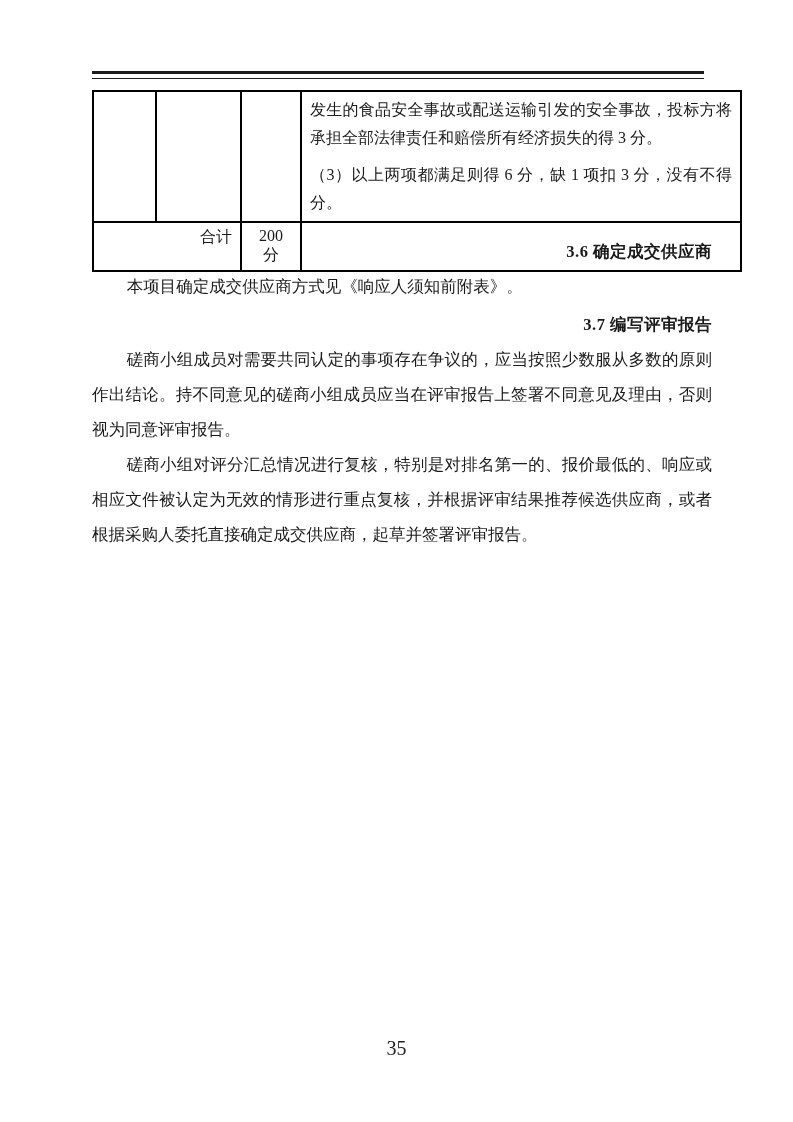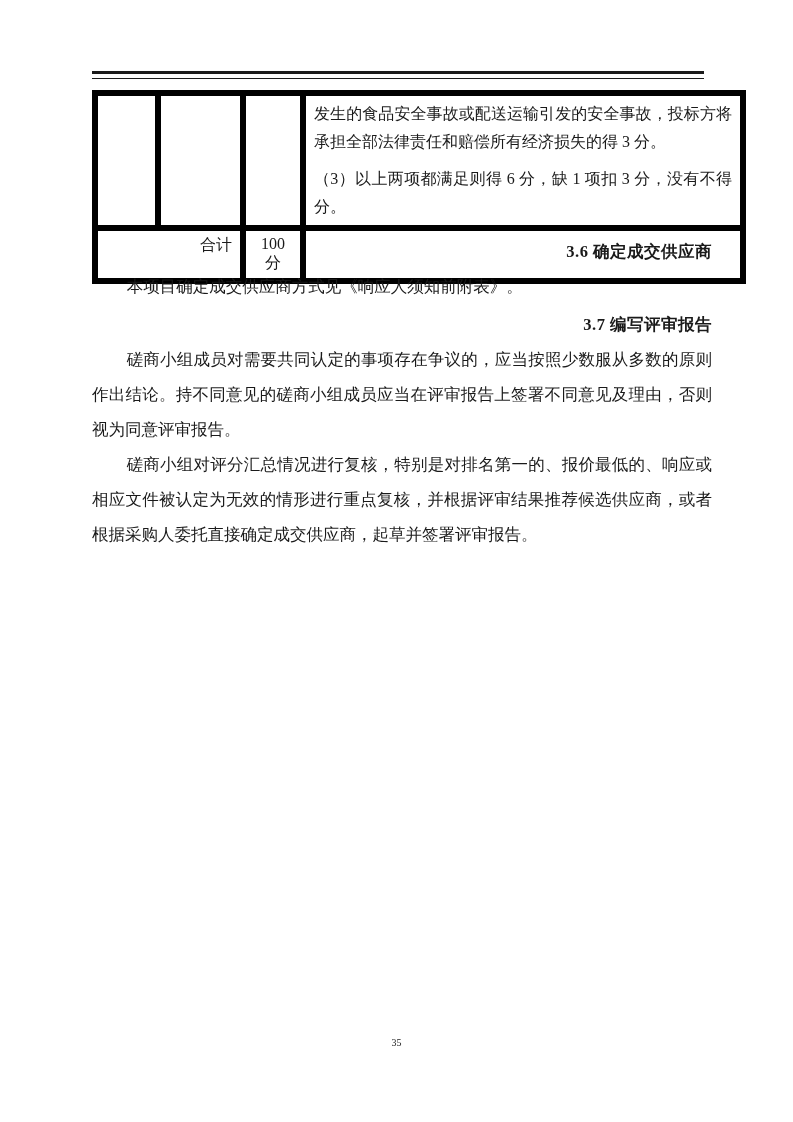--- a/index.html
+++ b/index.html
@@ -33,21 +33,21 @@
   table.score-table {
     position: absolute;
     left: 92px;
     top: 90px;
     width: 648px;
     border-collapse: collapse;
     table-layout: fixed;
     font-size: 16px;
   }
   table.score-table td {
-    border: 6px solid #000000;
+    border: 2px solid #000000;
     vertical-align: top;
     padding: 4px 8px;
   }
   .row-detail td { height: 96px; }
   .row-detail .detail-cell p {
     margin: 0;
     line-height: 28px;
     text-align: justify;
   }
   .row-detail .detail-cell p + p {
@@ -86,21 +86,21 @@
   }
   .content .gap-s { height: 3px; }
 
   
   .page-number {
     position: absolute;
     left: 0;
     right: 0;
     top: 1037px;
     text-align: center;
-    font-size: 10px;
+    font-size: 20px;
     color: #222;
   }
 </style>
 </head>
 <body>
 
 <div class="page">
 
   <div class="header-rule"></div>
 
@@ -116,21 +116,21 @@
         <td></td>
         <td></td>
         <td></td>
         <td class="detail-cell">
           <p>发生的食品安全事故或配送运输引发的安全事故，投标方将承担全部法律责任和赔偿所有经济损失的得 3 分。</p>
           <p>（3）以上两项都满足则得 6 分，缺 1 项扣 3 分，没有不得分。</p>
         </td>
       </tr>
       <tr class="row-total">
         <td colspan="2" class="total-label">合计</td>
-        <td class="total-value">100 分</td>
+        <td class="total-value">200 分</td>
         <td></td>
       </tr>
     </tbody>
   </table>
 
   <div class="content">
     <h3 class="sec-heading">3.6  确定成交供应商</h3>
     <p class="body-para">本项目确定成交供应商方式见《响应人须知前附表》。</p>
     <div class="gap-s"></div>
     <h3 class="sec-heading">3.7  编写评审报告</h3>

